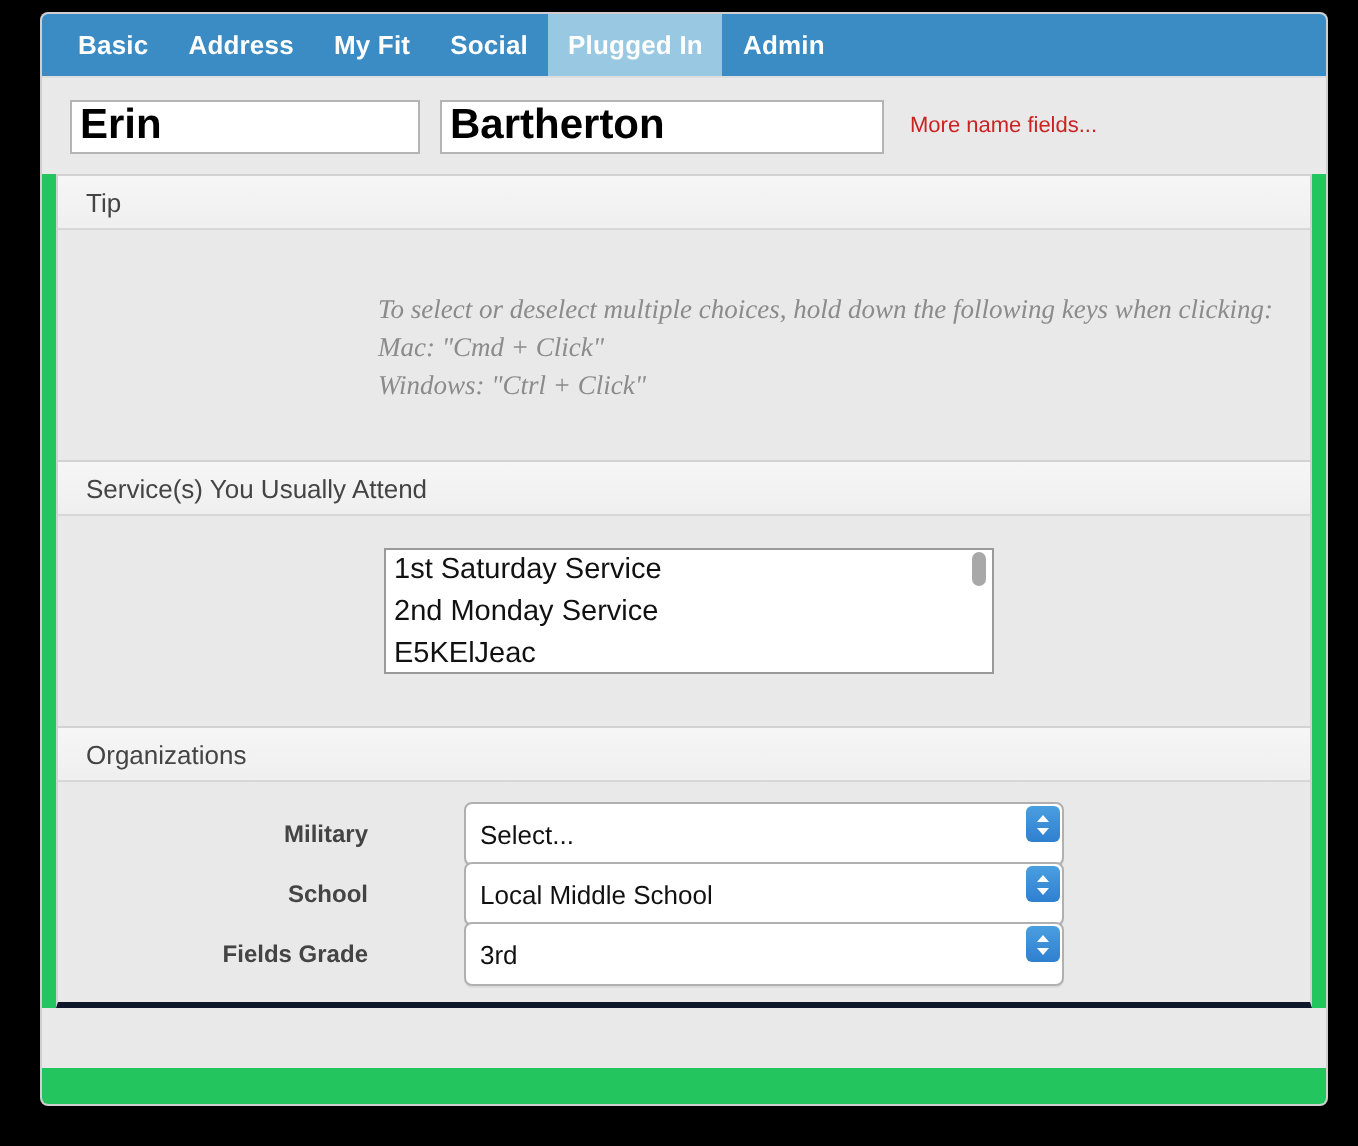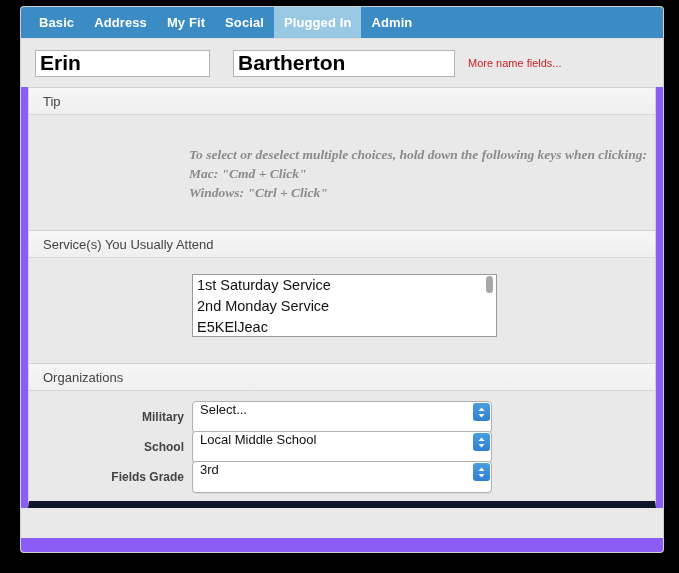--- a/index.html
+++ b/index.html
@@ -46,21 +46,21 @@
     letter-spacing: 0.1px;
     cursor: pointer;
   }
   .tab.active {
     background: #99c8e3;
     color: #ffffff;
   }
 
   
   #form-body {
-    background: #8b5cf6;
+    background: #22c55e;
     height: 514px;
     box-sizing: border-box;
     border-top: 1px solid #dedede;
   }
 
   
   #name-row {
     height: 48px;
     background: #e9e9e9;
     display: flex;
@@ -75,38 +75,38 @@
     background: #ffffff;
     font-family: "Liberation Sans", sans-serif;
     font-size: 21px;
     font-weight: bold;
     color: #000000;
     padding: 0 4px;
     outline: none;
     line-height: 25px;
   }
   #first-name-input { width: 175px; }
-  #last-name-input { width: 222px; margin-left: 23px; }
+  #last-name-input { width: 222px; margin-left: 10px; }
   #more-name-fields {
     margin-left: 13px;
     color: #cc2222;
     font-size: 11px;
     cursor: pointer;
     white-space: nowrap;
   }
 
   
   .panel {
     margin: 0 7px 0 7px;
     border: 1px solid #d2d2d2;
     border-bottom: none;
     background: #e9e9e9;
     box-sizing: border-box;
   }
-  .panel.last { border-bottom: 7px solid #0f172a; }
+  .panel.last { border-bottom: 3px solid #0f172a; }
 
   .panel-header {
     height: 27px;
     background: linear-gradient(to bottom, #f6f6f6 0%, #efefef 100%);
     border-bottom: 1px solid #d7d7d7;
     display: flex;
     align-items: center;
     padding-left: 14px;
     box-sizing: border-box;
     font-size: 13px;
@@ -115,21 +115,20 @@
   .panel-content {
     background: #e9e9e9;
     box-sizing: border-box;
   }
 
   
   #tip-content {
     height: 115px;
     padding: 30px 0 0 160px;
     box-sizing: border-box;
-    font-weight: bold;
   }
   .tip-line {
     font-family: "Liberation Serif", serif;
     font-style: italic;
     font-size: 13.5px;
     color: #8b8b8b;
     line-height: 19px;
     white-space: nowrap;
   }
 
@@ -175,40 +174,41 @@
   
   #organizations-content {
     height: 110px;
     padding-top: 11px;
     box-sizing: border-box;
   }
   .field-row {
     display: flex;
     align-items: center;
     height: 30px;
+    gap: 40px;
   }
   .field-label {
     width: 163px;
     text-align: right;
     padding-right: 8px;
     box-sizing: border-box;
     font-size: 12px;
     font-weight: bold;
     color: #444444;
     white-space: nowrap;
   }
   .select-wrap {
     position: relative;
     height: 32px;
     background: #ffffff;
     border: 1px solid #b0b0b0;
     border-radius: 4px;
     box-sizing: border-box;
     display: flex;
-    align-items: flex-start;
+    align-items: center;
     cursor: pointer;
     box-shadow: 0 1px 0 rgba(0,0,0,0.06);
   }
   .select-wrap.wide { width: 300px; }
   .select-wrap.narrow { width: 300px; }
   .select-value {
     font-size: 13px;
     color: #111111;
     padding-left: 7px;
     white-space: nowrap;

